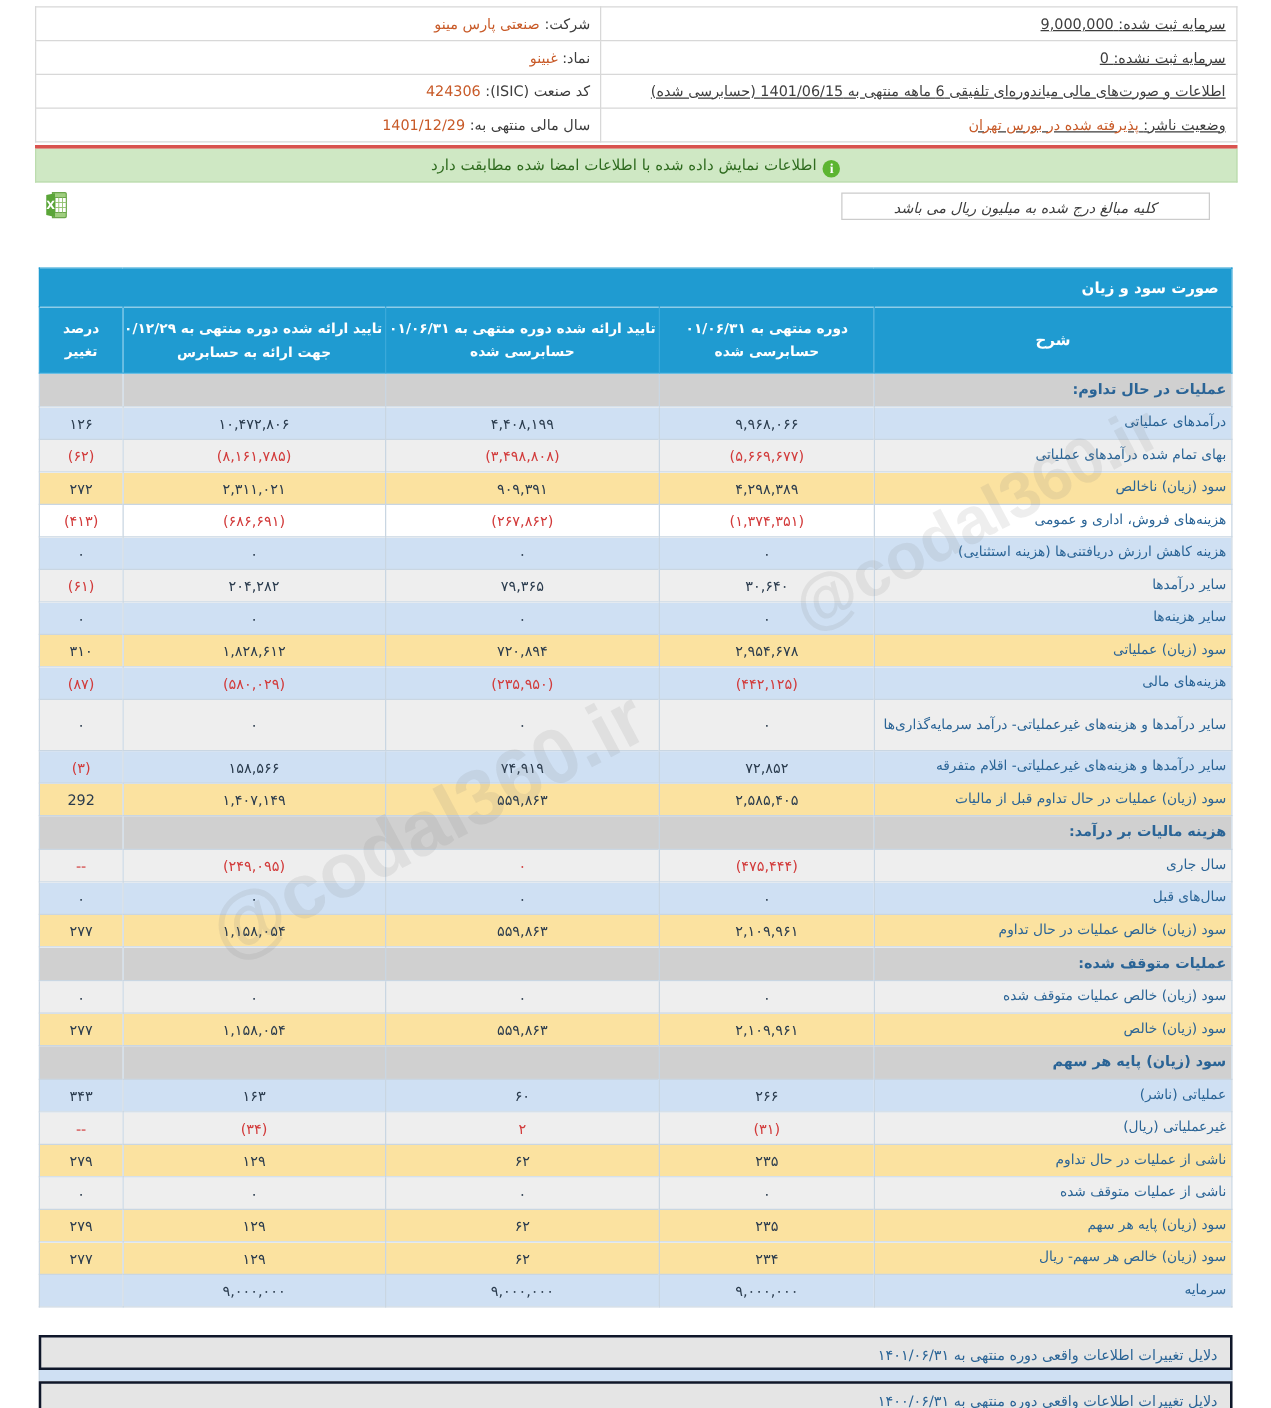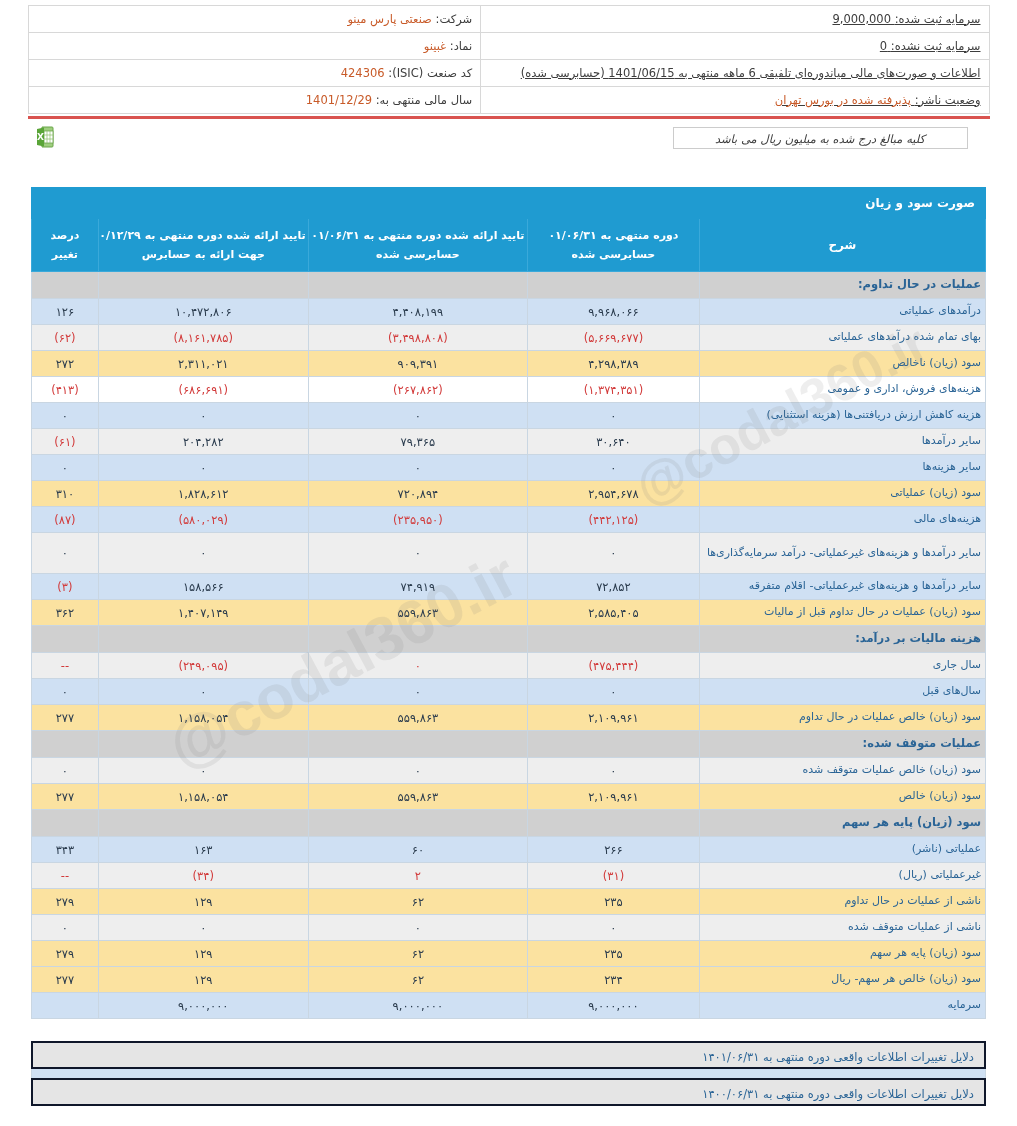--- a/index.html
+++ b/index.html
@@ -281,20 +281,23 @@
       <td class="info-right">
         <span class="lbl">سال مالی منتهی به:</span>
         <span class="val">1401/12/29</span>
       </td>
     </tr>
   </tbody>
     </table>
 
   <div class="red-bar"></div>
 
+  <div class="notice">
+    <span class="info-badge">i</span><span>اطلاعات نمایش داده شده با اطلاعات امضا شده مطابقت دارد</span>
+  </div>
 
   <div class="tool-row">
     <div class="units-box">کلیه مبالغ درج شده به میلیون ریال می باشد</div>
     <div class="excel-icon">
       <svg width="22" height="24" viewBox="0 0 22 24" xmlns="http://www.w3.org/2000/svg">
         <path d="M6 2 h10 a1 1 0 0 1 1 1 v18 a1 1 0 0 1 -1 1 h-10 z" fill="#9fce7f" stroke="#6ba64b" stroke-width="1"></path>
         <rect x="8" y="6" width="9" height="12" fill="#ffffff" stroke="#6ba64b" stroke-width="0.8"></rect>
         <path d="M1 4 L8 2.5 v19 L1 20 z" fill="#5aa538"></path>
         <text x="4.5" y="15" font-size="9" fill="#ffffff" text-anchor="middle" font-family="DejaVu Sans, sans-serif" font-weight="bold">X</text>
         <line x1="11" y1="6" x2="11" y2="18" stroke="#8ec06a" stroke-width="0.7"></line>
@@ -418,21 +421,21 @@
           <td class="num">۷۲,۸۵۲</td>
           <td class="num">۷۴,۹۱۹</td>
           <td class="num">۱۵۸,۵۶۶</td>
           <td class="pct neg">(۳)</td>
         </tr>
         <tr class="r-row bg-yellow">
           <td class="desc">سود (زیان) عملیات در حال تداوم قبل از مالیات</td>
           <td class="num">۲,۵۸۵,۴۰۵</td>
           <td class="num">۵۵۹,۸۶۳</td>
           <td class="num">۱,۴۰۷,۱۴۹</td>
-          <td class="pct">۳۶۲</td>
+          <td class="pct">292</td>
         </tr>
         <tr class="sect">
           <td class="desc">هزینه مالیات بر درآمد:</td>
           <td class="blank"></td>
           <td class="blank"></td>
           <td class="blank"></td>
           <td class="blank"></td>
         </tr>
         <tr class="r-row bg-grey">
           <td class="desc">سال جاری</td>

